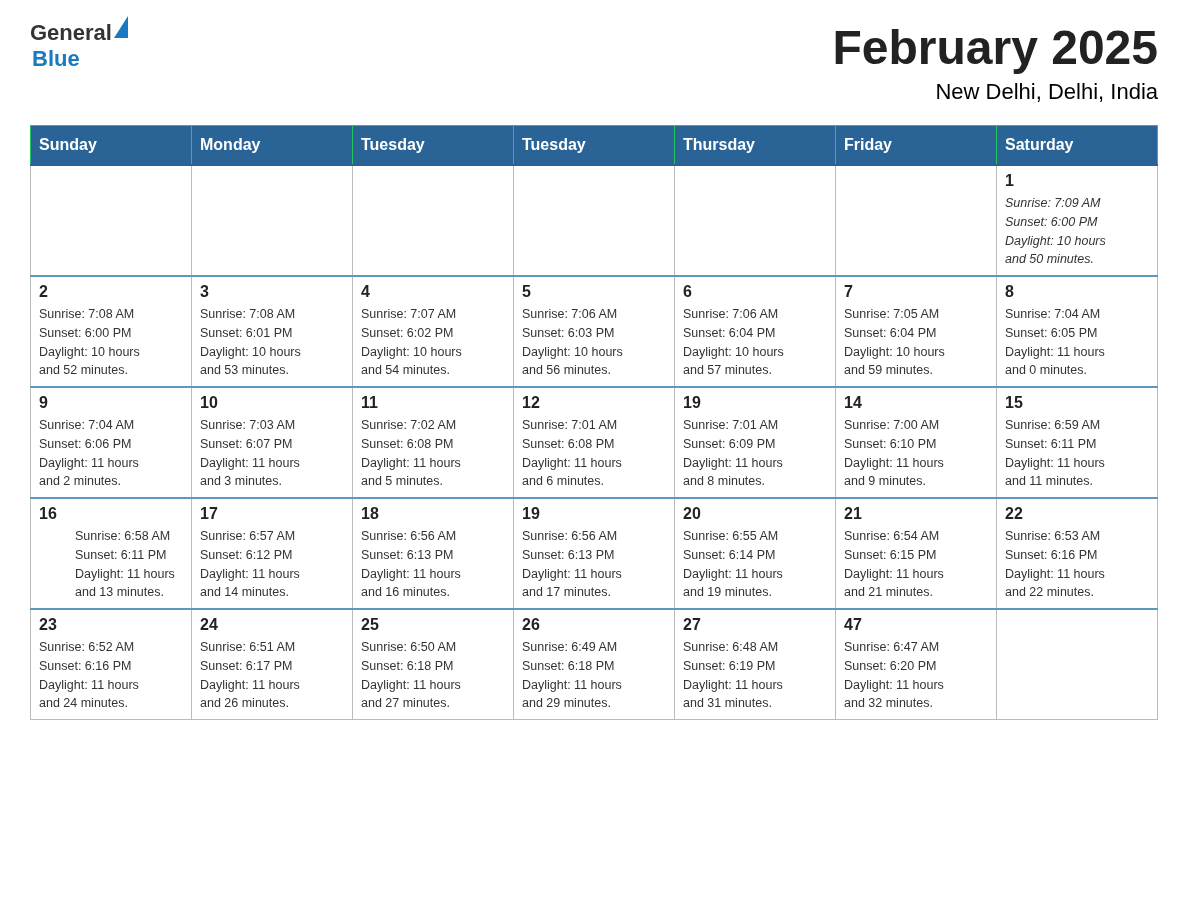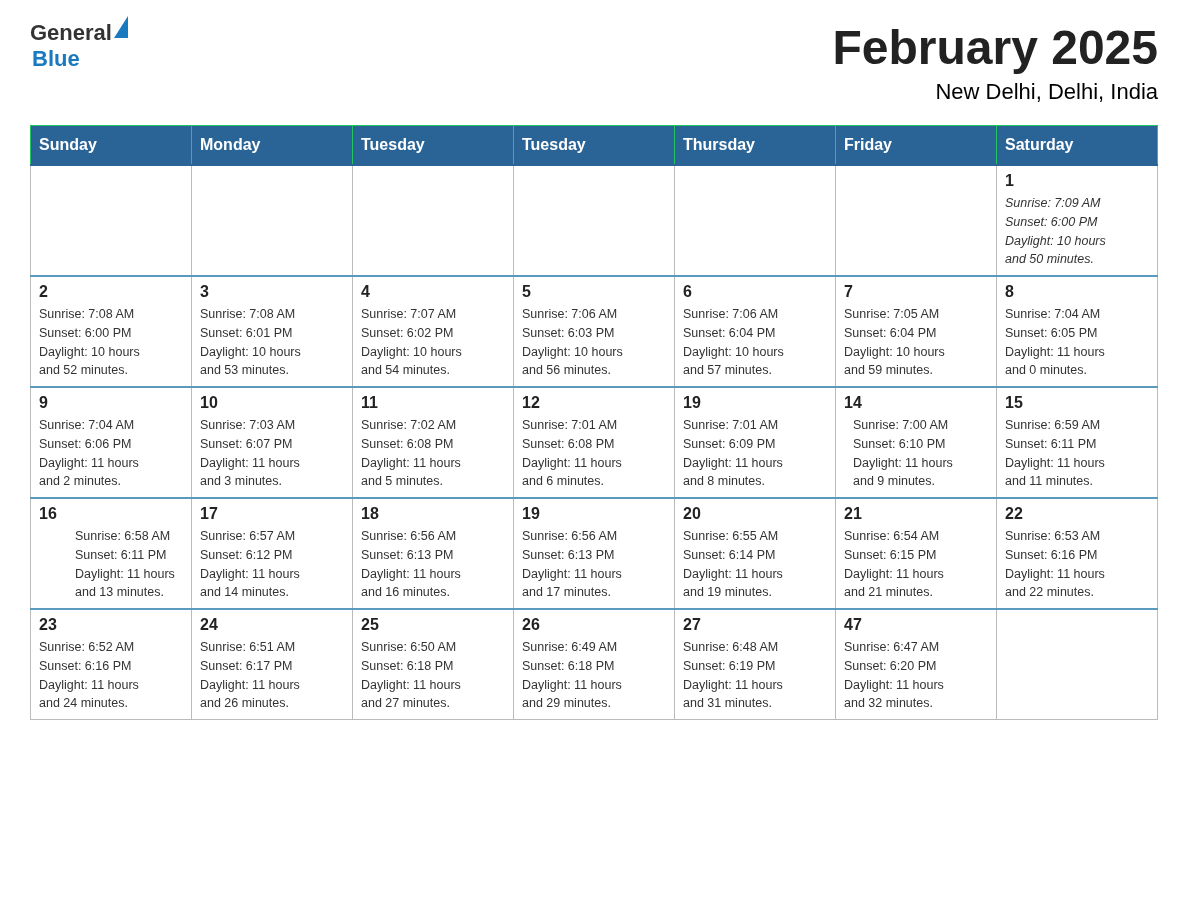--- a/index.html
+++ b/index.html
@@ -230,21 +230,21 @@
         </td>
         <td>
           <span class="day-number">19</span>
           <div class="day-info" style="white-space: pre-line;">Sunrise: 7:01 AM
 Sunset: 6:09 PM
 Daylight: 11 hours
 and 8 minutes.</div>
         </td>
         <td>
           <span class="day-number">14</span>
-          <div class="day-info" style="white-space: pre-line; margin-left: 9px;">Sunrise: 7:00 AM
+          <div class="day-info" style="white-space: pre-line;">Sunrise: 7:00 AM
 Sunset: 6:10 PM
 Daylight: 11 hours
 and 9 minutes.</div>
         </td>
         <td>
           <span class="day-number">15</span>
           <div class="day-info" style="white-space: pre-line;">Sunrise: 6:59 AM
 Sunset: 6:11 PM
 Daylight: 11 hours
 and 11 minutes.</div>

